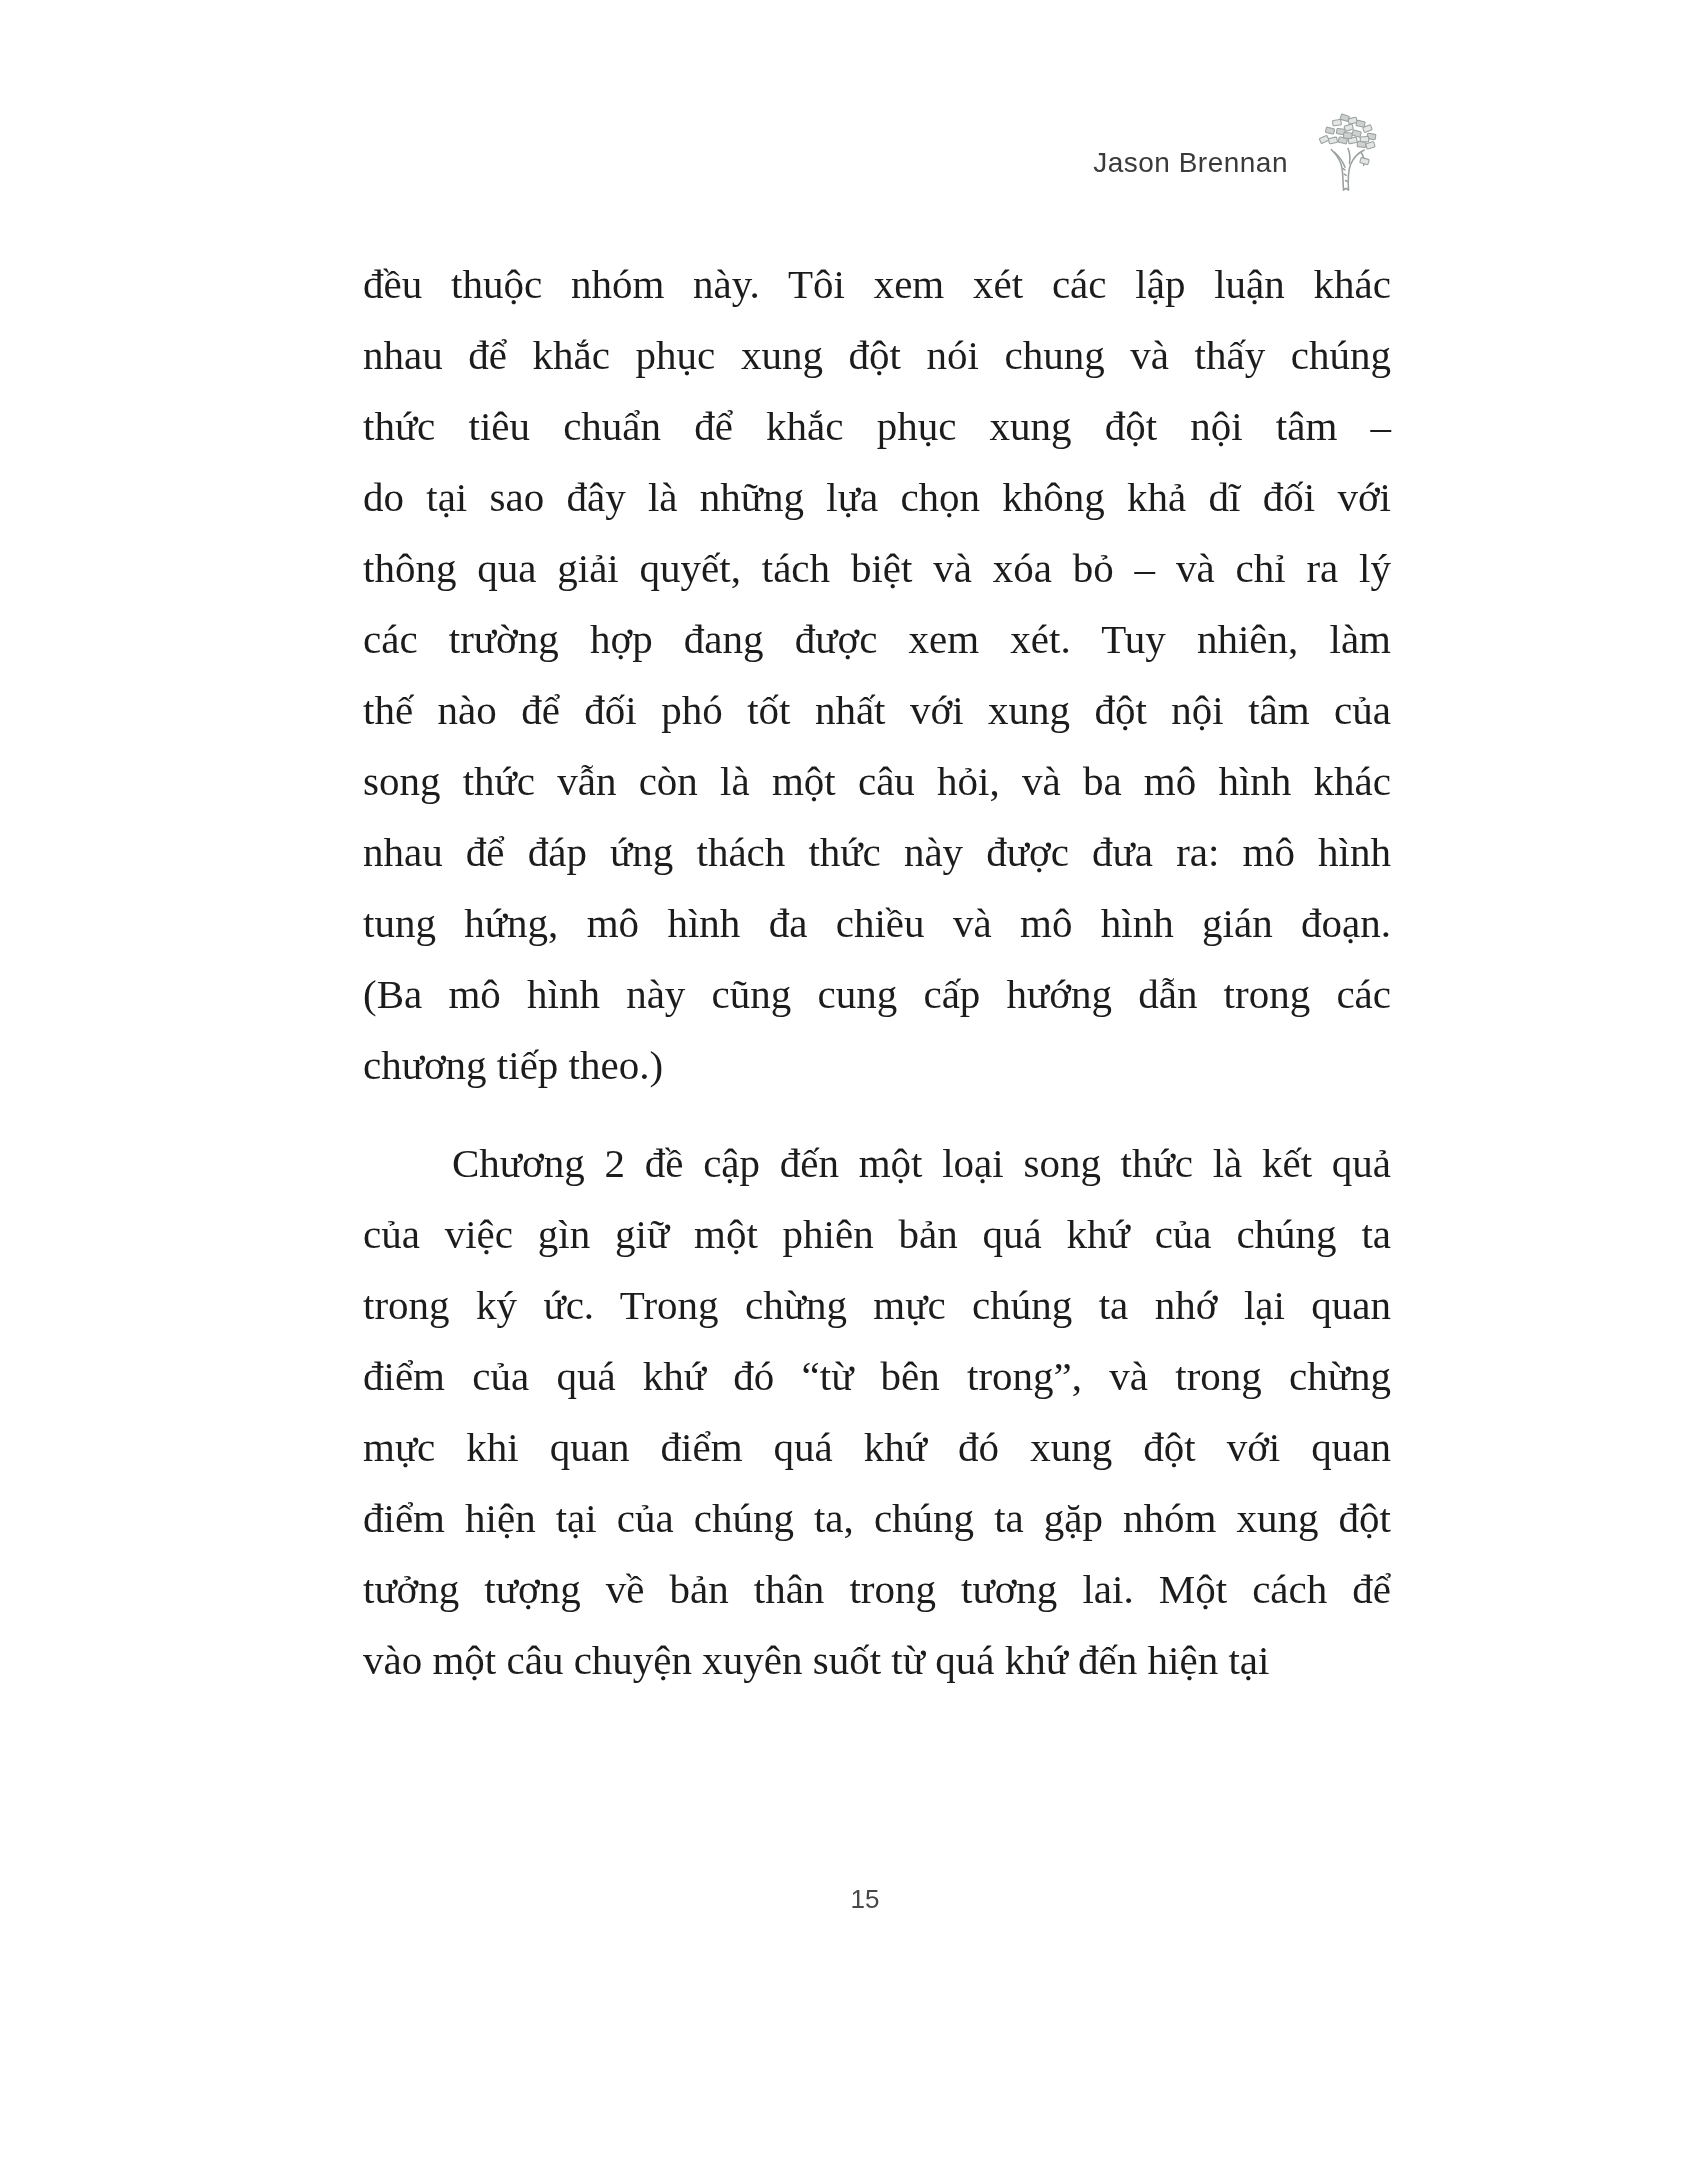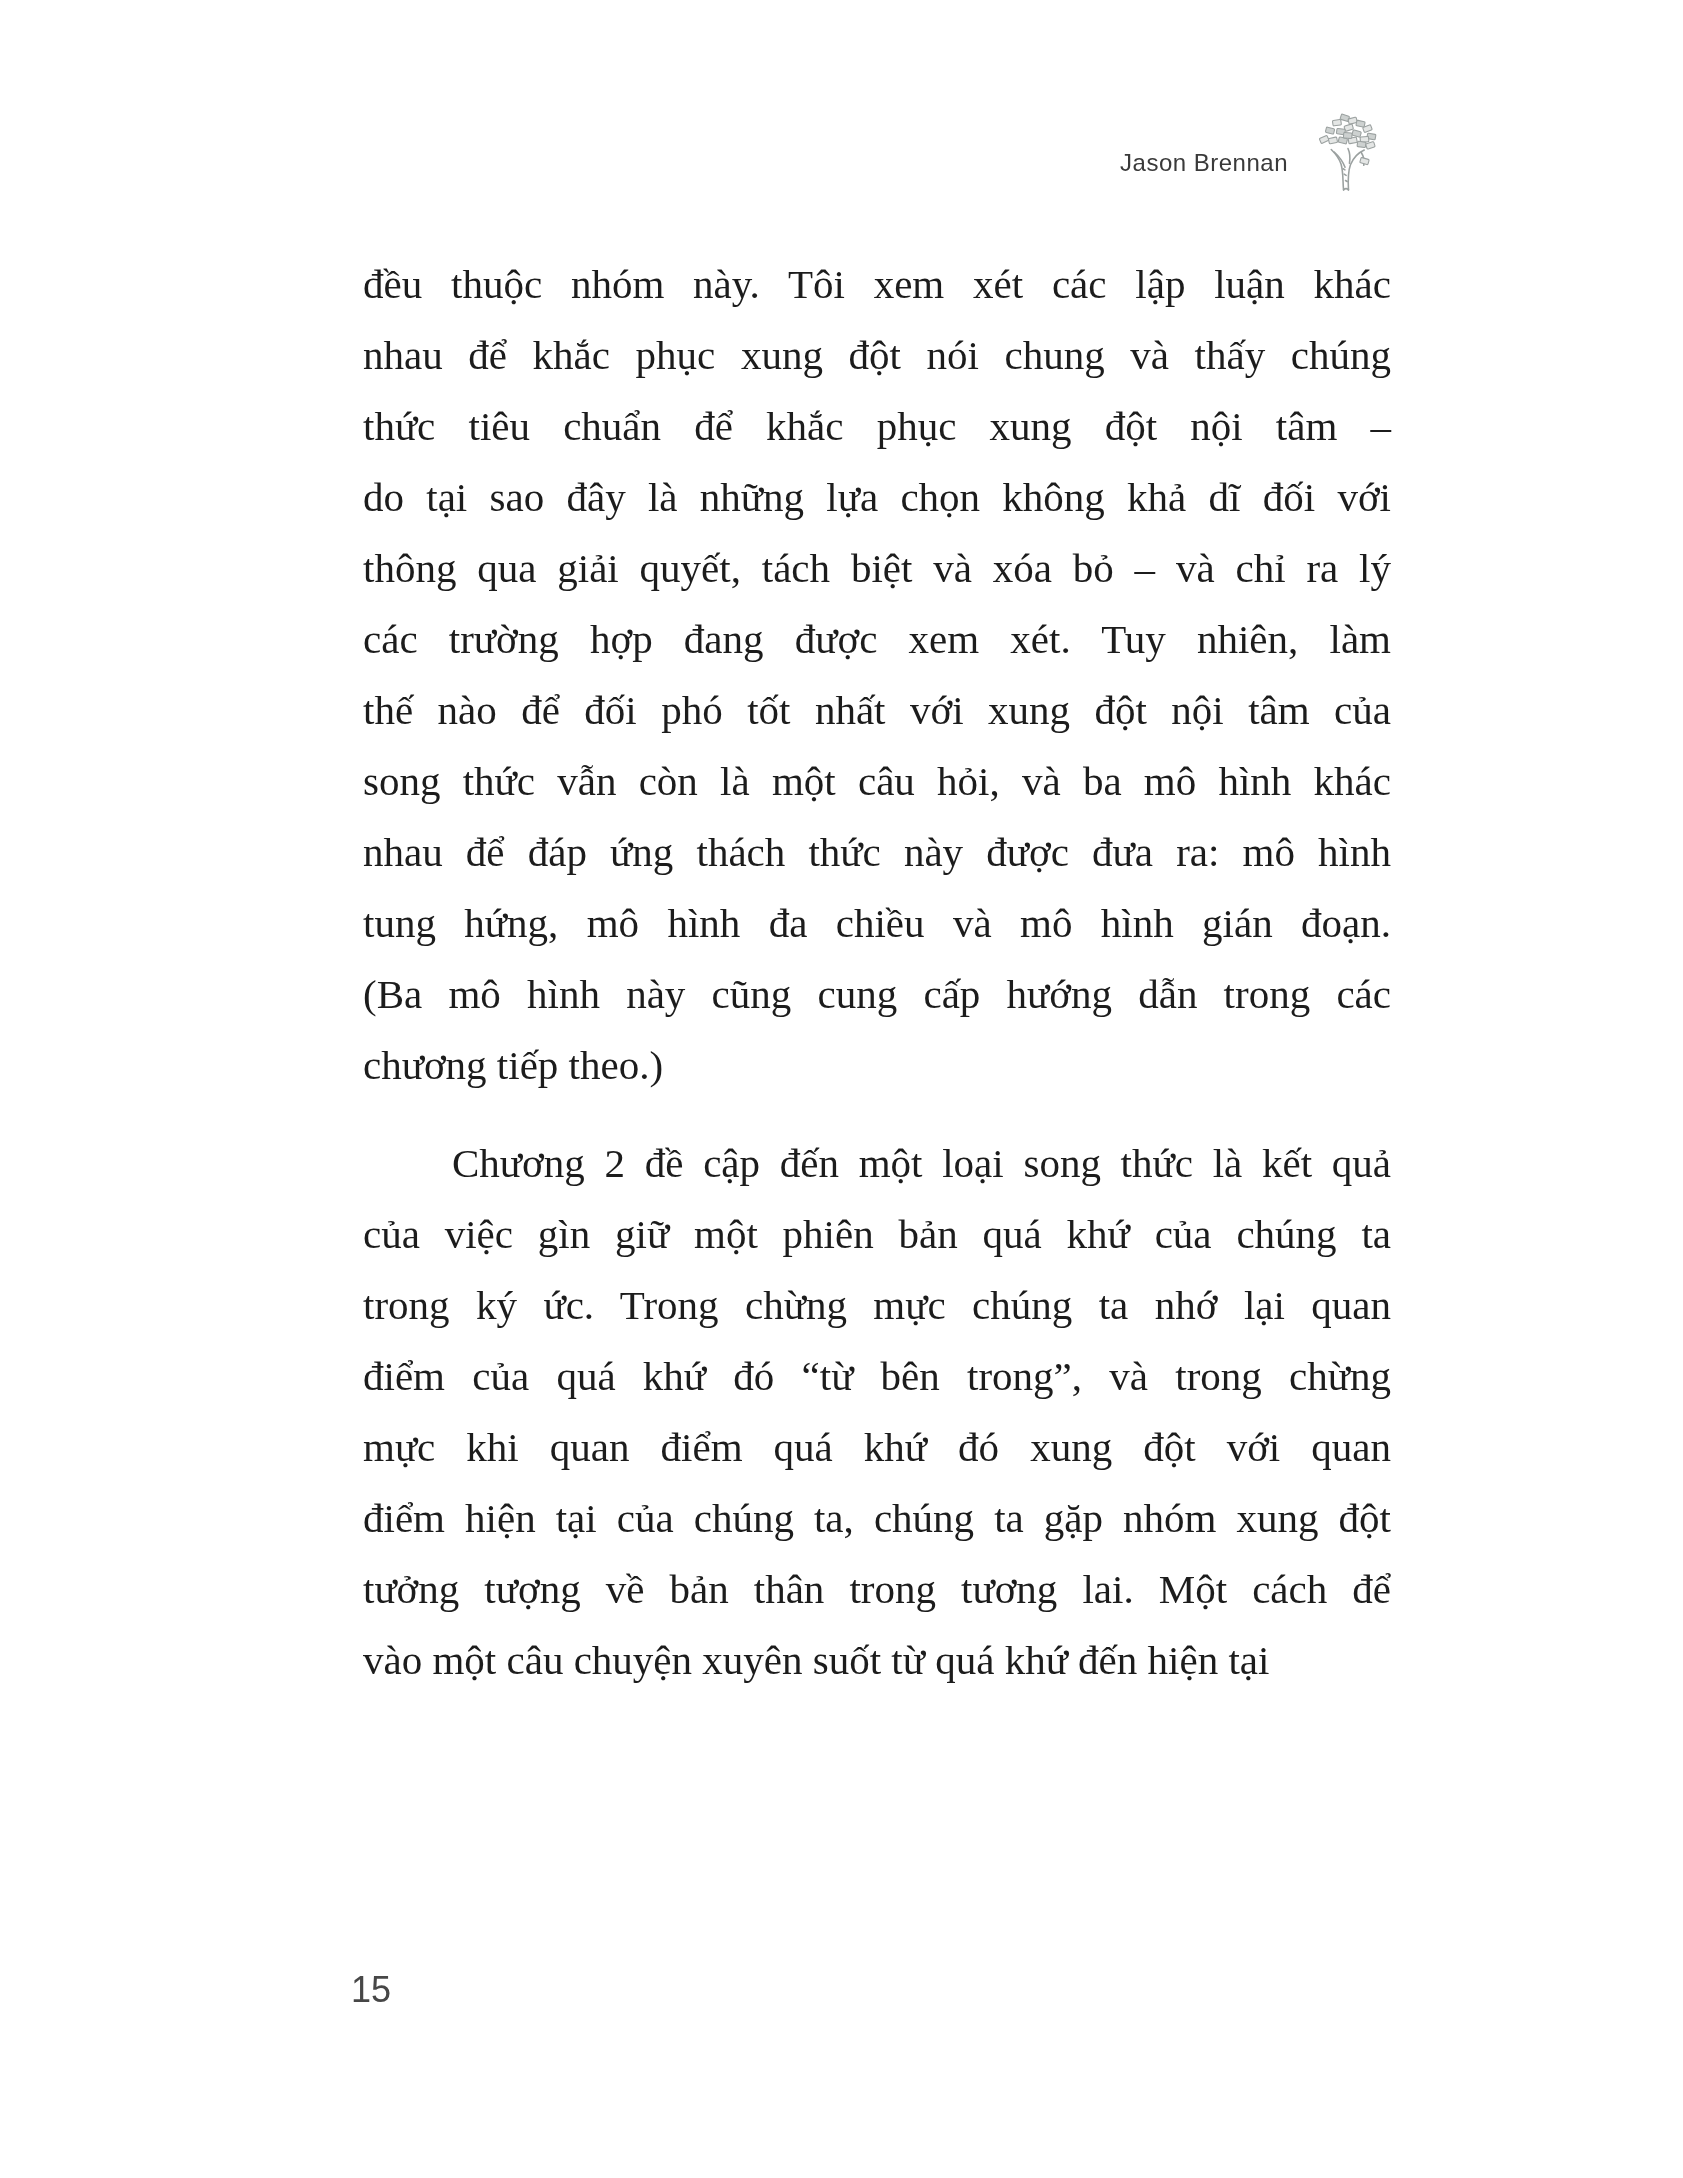--- a/index.html
+++ b/index.html
@@ -19,21 +19,21 @@
   }
   
   .header{
     position:absolute;left:351px;top:111px;width:1028px;
     display:flex;justify-content:flex-end;align-items:flex-start;gap:28px;
   }
   .author{
     margin-top:34px;
     font-family:"Liberation Sans",sans-serif;
     font-weight:300;
-    font-size:24px;line-height:36px;
+    font-size:28px;line-height:36px;
     letter-spacing:0.5px;
     color:var(--header-text);
     white-space:nowrap;
   }
   .tree-icon{color:var(--icon-gray);flex:0 0 auto;}
   
   .body-text{
     position:absolute;left:351px;top:249px;width:1028px;
     font-family:"Liberation Serif","DejaVu Serif",serif;
     font-size:41px;line-height:71px;
@@ -47,25 +47,25 @@
     -moz-text-align-last:justify;
     text-align-last:justify;
   }
   .line.flush{
     -moz-text-align-last:left;
     text-align-last:left;
   }
   .line.indent{text-indent:89px;}
   
   .page-number{
-    position:absolute;left:351px;top:1970px;width:1028px;
-    text-align:left;
+    position:absolute;left:351px;top:1879px;width:1028px;
+    text-align:center;
     font-family:"Liberation Sans",sans-serif;
     font-weight:300;
-    font-size:36px;line-height:40px;
+    font-size:26px;line-height:40px;
     color:var(--page-number);
   }
 </style>
 </head>
 <body>
 
 <div class="page">
 
   <div class="header">
     <div class="author">Jason Brennan</div>

